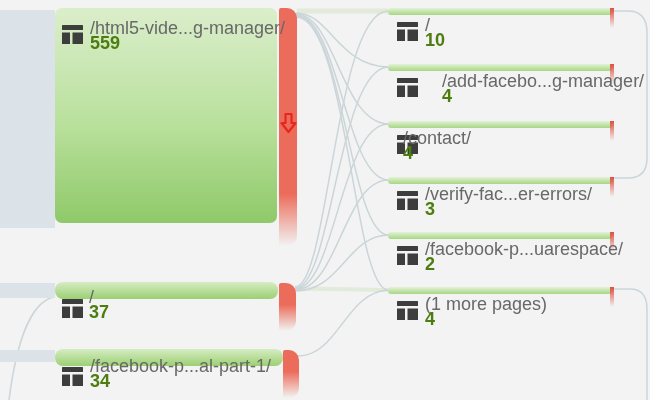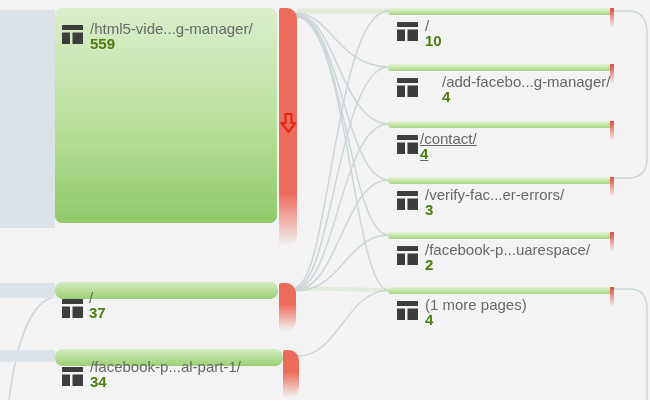--- a/index.html
+++ b/index.html
@@ -13,21 +13,21 @@
   .gbar{position:absolute;height:17px;border-radius:8px;
         background:linear-gradient(180deg,#d6ecc2 0%,#9bd073 100%);z-index:3;cursor:pointer;}
   .redbar{position:absolute;z-index:3;border-radius:2px 10px 10px 2px;}
   .redbig{left:279px;top:8px;width:18px;height:238px;
         background:linear-gradient(180deg,#ec6c5b 0%,#ec6c5b 78%,rgba(236,108,91,0) 100%);}
   .redsm{background:linear-gradient(180deg,#ec6c5b 0%,#ec6c5b 45%,rgba(236,108,91,0) 100%);}
   .rbar{position:absolute;left:388px;width:224px;height:7px;border-radius:3px;
         background:linear-gradient(180deg,#e3f2d6 0%,#a8d685 100%);z-index:3;cursor:pointer;}
   .drip{position:absolute;left:610px;width:4px;height:20px;z-index:4;
         background:linear-gradient(180deg,#e04f3f 0%,rgba(224,79,63,0) 100%);}
-  .ntext{position:absolute;z-index:5;font-size:15px;line-height:15px;color:#686868;white-space:nowrap;}
+  .ntext{position:absolute;z-index:5;font-size:18px;line-height:15px;color:#686868;white-space:nowrap;}
   .ntext .val{font-weight:bold;color:#4d7c0f;}
   .picon{position:absolute;z-index:5;width:21px;height:19px;}
   .picon svg{display:block;}
   .arrow{position:absolute;left:280px;top:112px;z-index:6;}
 </style>
 </head>
 <body>
 
 <div class="stage">
 
@@ -141,21 +141,21 @@
 
   <div class="rbar" style="top:121px;"></div>
   <div class="drip" style="top:121px;"></div>
   <div class="picon" style="left:397px;top:135px;">
     <svg width="21" height="19" viewBox="0 0 21 19" fill="#3d3d3d">
       <rect x="0" y="0" width="21" height="5" rx="0.5"></rect>
         <rect x="0" y="7.5" width="8" height="11.5"></rect>
         <rect x="10.5" y="7.5" width="10.5" height="11.5"></rect>
     </svg>
   </div>
-  <div class="ntext" style="left:420px;top:131px;text-decoration:underline;">
+  <div class="ntext" style="left:403px;top:131px;">
     <div>/contact/</div>
     <div class="val">4</div>
   </div>
 
   <div class="rbar" style="top:177px;"></div>
   <div class="drip" style="top:177px;"></div>
   <div class="picon" style="left:397px;top:191px;">
     <svg width="21" height="19" viewBox="0 0 21 19" fill="#3d3d3d">
       <rect x="0" y="0" width="21" height="5" rx="0.5"></rect>
         <rect x="0" y="7.5" width="8" height="11.5"></rect>

